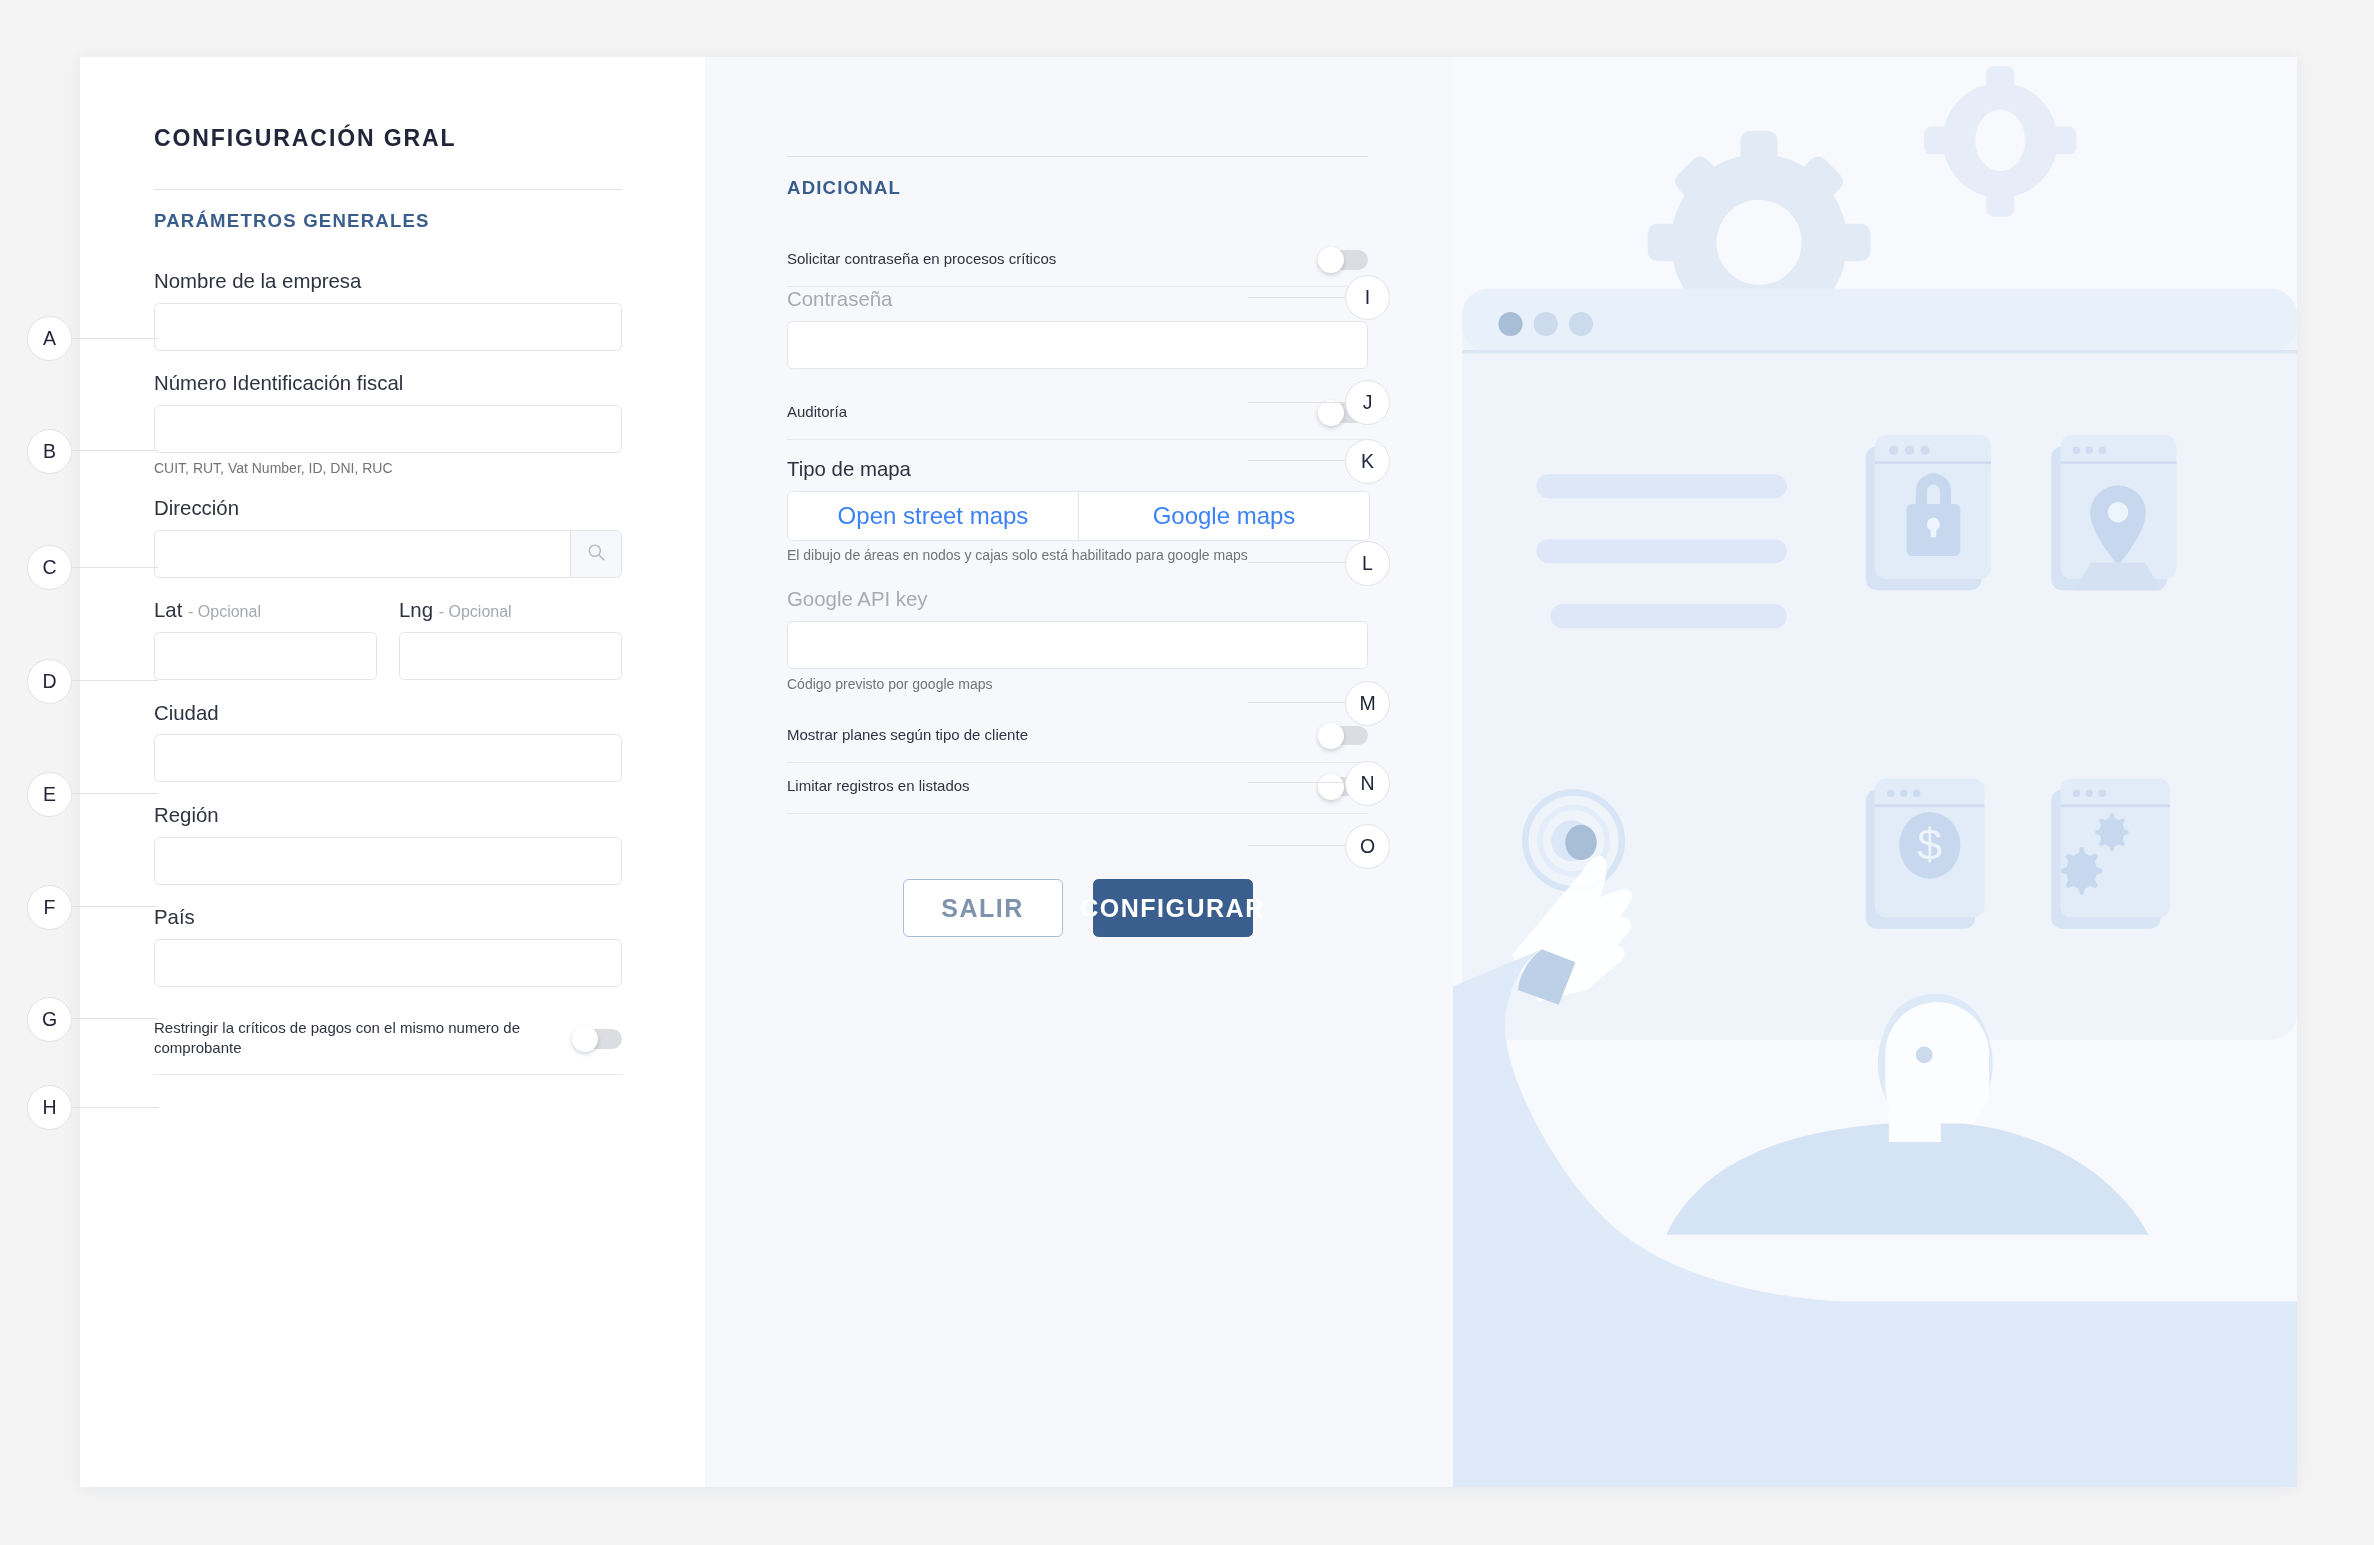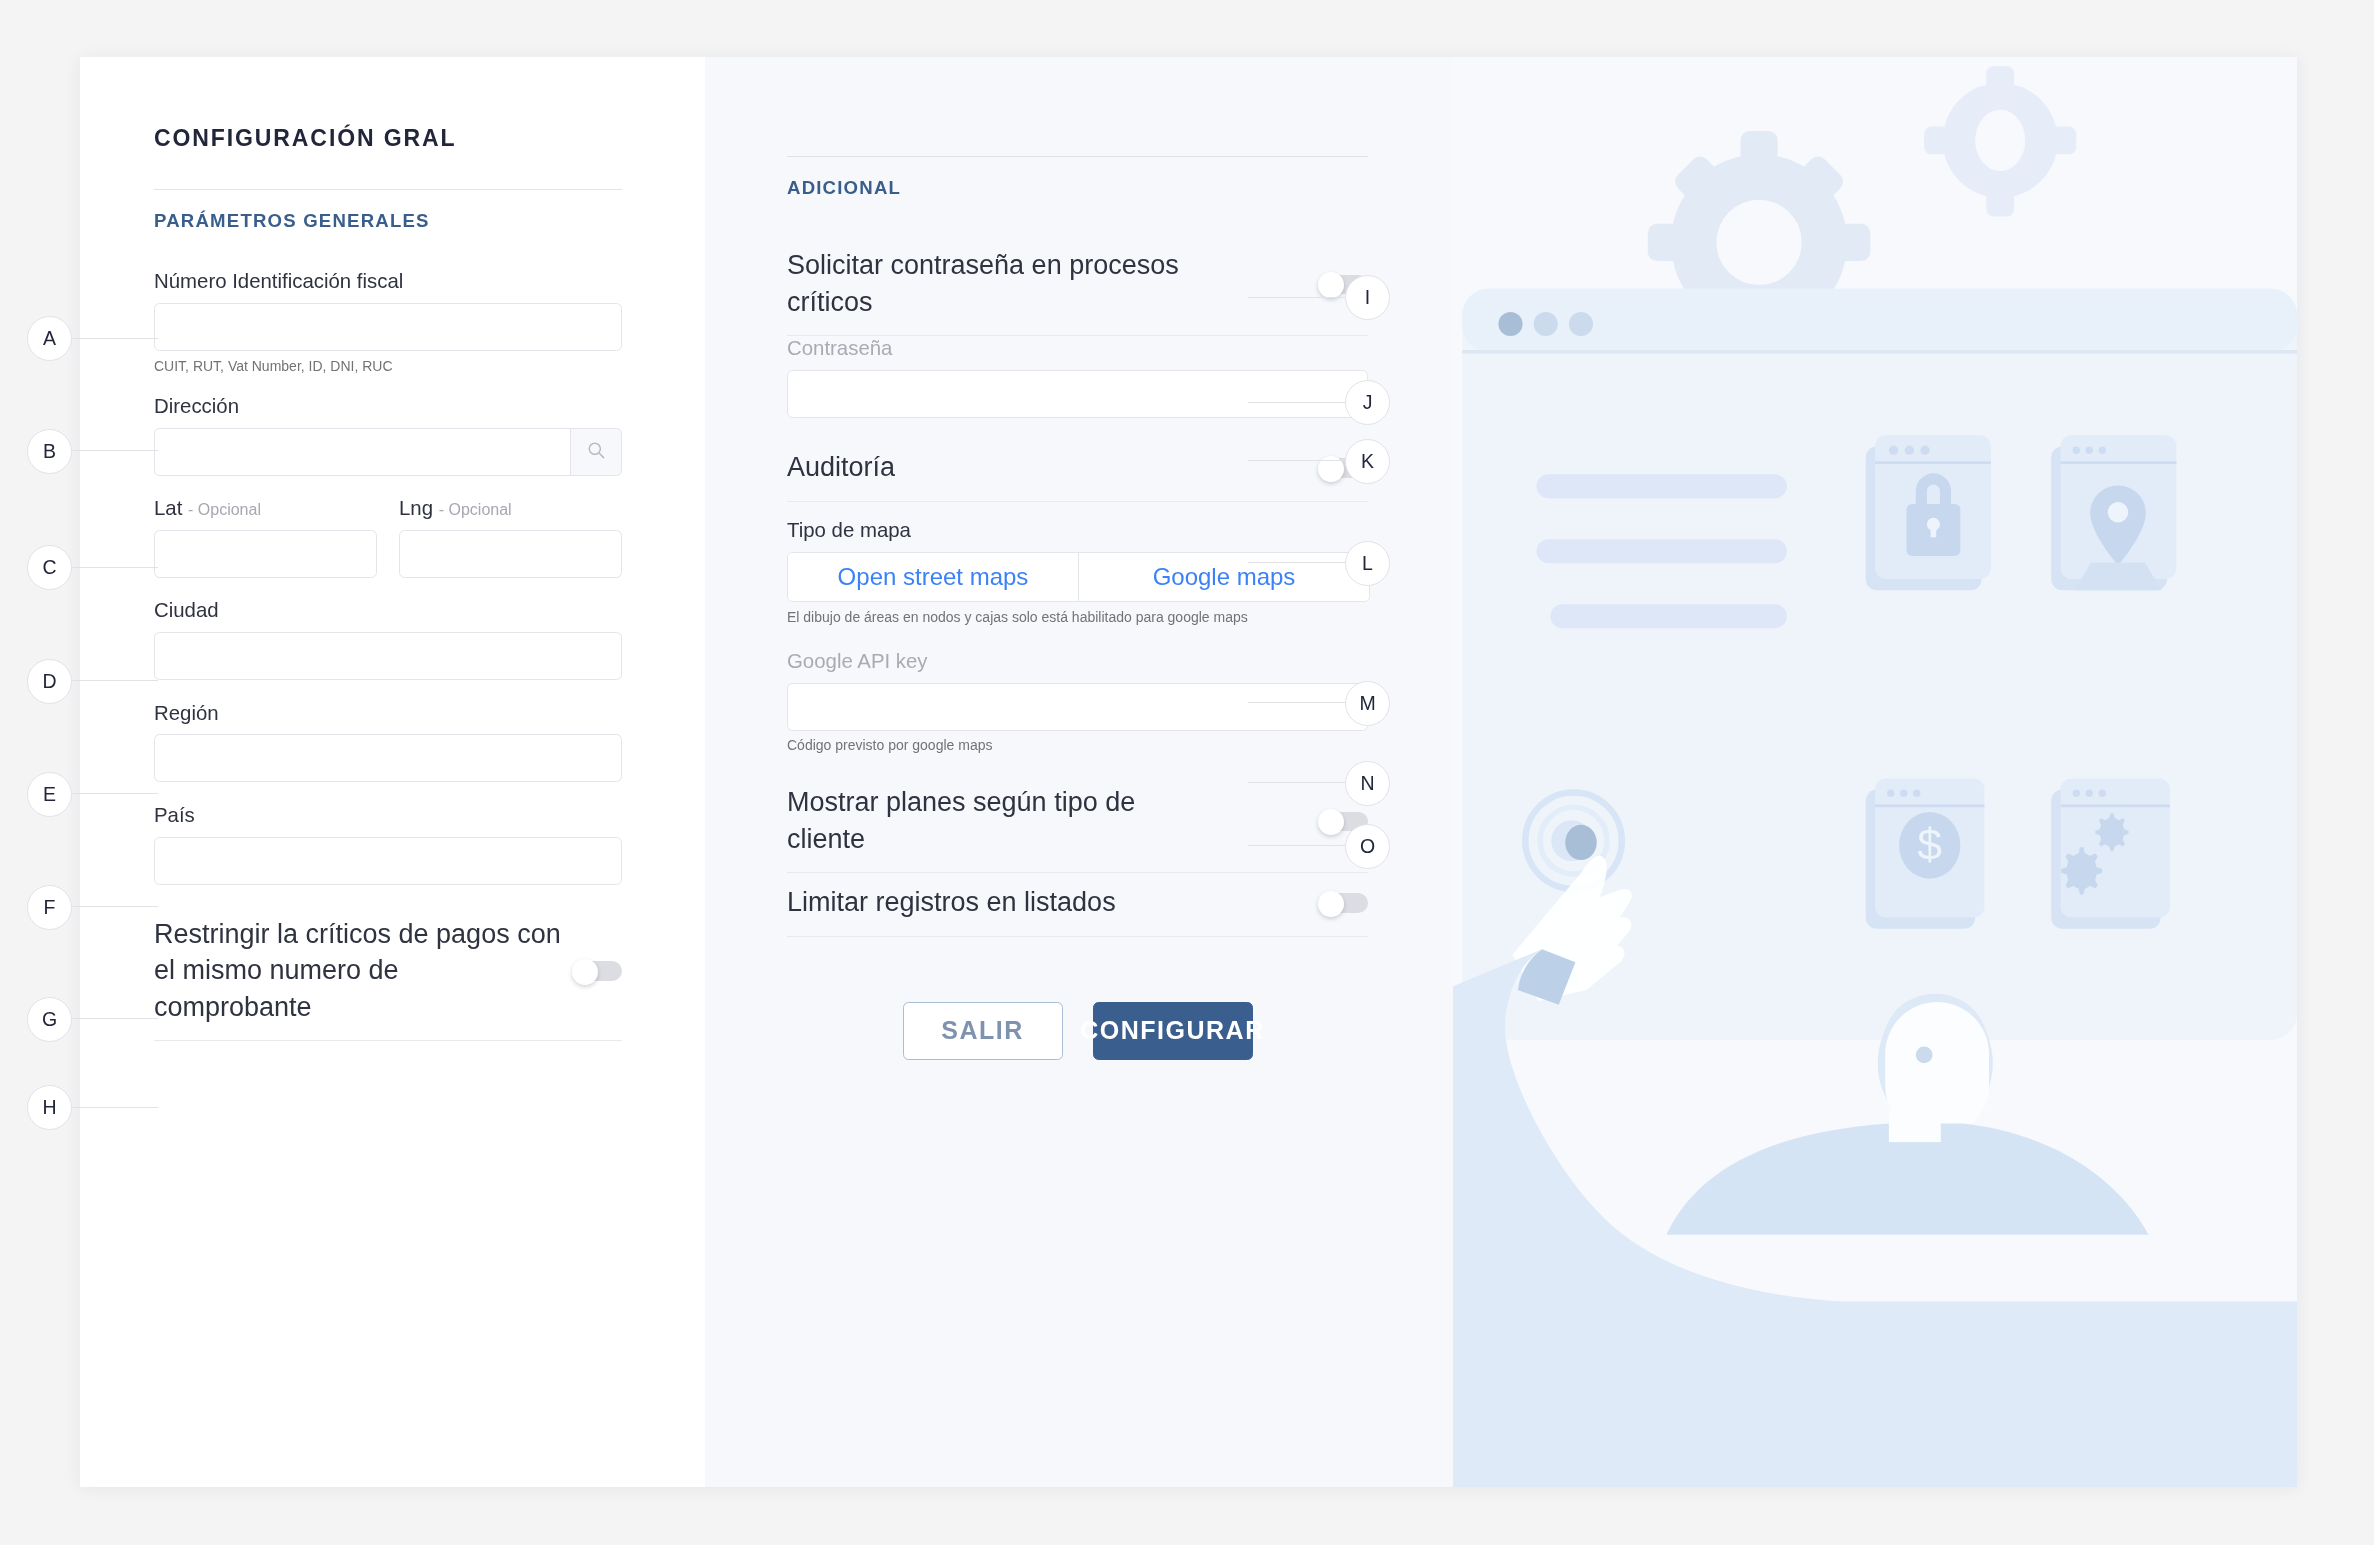--- a/index.html
+++ b/index.html
@@ -45,21 +45,21 @@
   .input-group .f-input{border-top-right-radius:0;border-bottom-right-radius:0;border-right:none;flex:1;}
   .input-addon{
     width:52px;height:48px;border:0.9px solid #e4e5ea;border-radius:0 5.6px 5.6px 0;
     background:#f7f8fb;display:flex;align-items:center;justify-content:center;
     box-sizing:border-box;
   }
   .toggle-row{
     display:flex;align-items:center;justify-content:space-between;
     border-bottom:0.9px solid #e8e9ed;padding:11px 0 15px 0;
   }
-  .toggle-row .t-label{font-size:27px;color:#2f3340;line-height:1.35;max-width:408px;}
+  .toggle-row .t-label{font-size:15px;color:#2f3340;line-height:1.35;max-width:408px;}
   .switch{position:relative;width:50px;height:24px;flex:0 0 50px;}
   .switch .track{
     position:absolute;right:0;top:2.8px;width:45px;height:19.5px;border-radius:10.2px;background:#dcdde3;
   }
   .switch .knob{
     position:absolute;left:0;top:0;width:26px;height:26px;border-radius:50%;
     background:#fff;box-shadow:0 1.9px 4.6px rgba(40,50,70,.22);
   }
   
   .col-right{
@@ -99,20 +99,24 @@
 <body>
 
 <div class="card">
 
   <div class="col-left">
     <div class="col-left-inner">
       <div class="page-title">CONFIGURACIÓN GRAL</div>
       <div class="rule"></div>
       <div class="section-title">PARÁMETROS GENERALES</div>
 
+      <div class="field">
+        <div class="f-label">Nombre de la empresa</div>
+        <input class="f-input" type="text" style="">
+      </div>
 
       <div class="field">
         <div class="f-label">Número Identificación fiscal</div>
         <input class="f-input" type="text" style="">
         <div class="f-hint">CUIT, RUT, Vat Number, ID, DNI, RUC</div>
       </div>
 
       <div class="field">
         <div class="f-label">Dirección</div>
         <div class="input-group">

